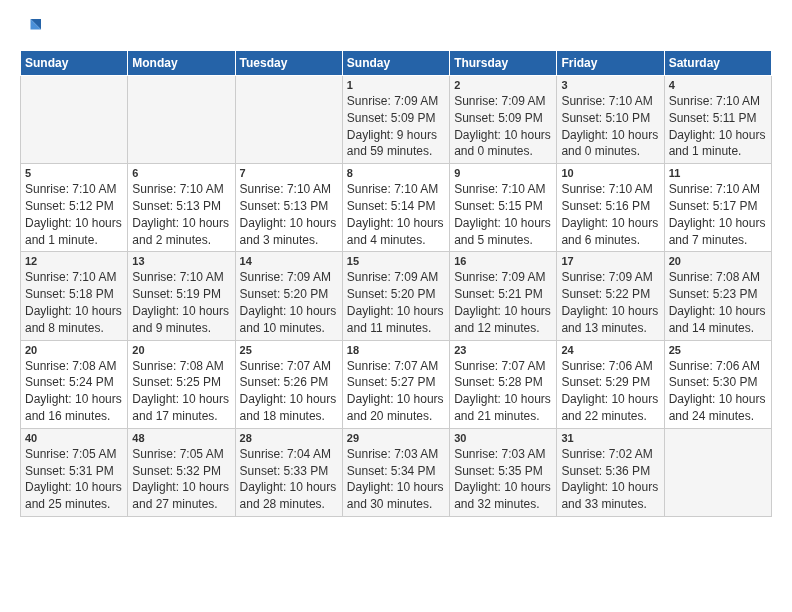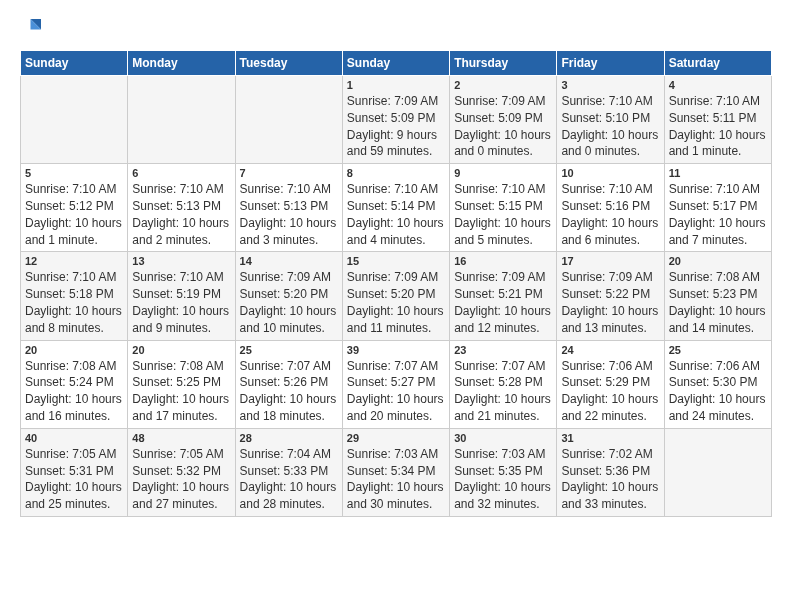--- a/index.html
+++ b/index.html
@@ -213,21 +213,21 @@
           </td>
           <td>
             <span class="day-num">20</span>
             <div class="cell-text">Sunrise: 7:08 AM<br>Sunset: 5:25 PM<br>Daylight: 10 hours and 17 minutes.</div>
           </td>
           <td>
             <span class="day-num">25</span>
             <div class="cell-text">Sunrise: 7:07 AM<br>Sunset: 5:26 PM<br>Daylight: 10 hours and 18 minutes.</div>
           </td>
           <td>
-            <span class="day-num">39</span>
+            <span class="day-num">18</span>
             <div class="cell-text">Sunrise: 7:07 AM<br>Sunset: 5:27 PM<br>Daylight: 10 hours and 20 minutes.</div>
           </td>
           <td>
             <span class="day-num">23</span>
             <div class="cell-text">Sunrise: 7:07 AM<br>Sunset: 5:28 PM<br>Daylight: 10 hours and 21 minutes.</div>
           </td>
           <td>
             <span class="day-num">24</span>
             <div class="cell-text">Sunrise: 7:06 AM<br>Sunset: 5:29 PM<br>Daylight: 10 hours and 22 minutes.</div>
           </td>

